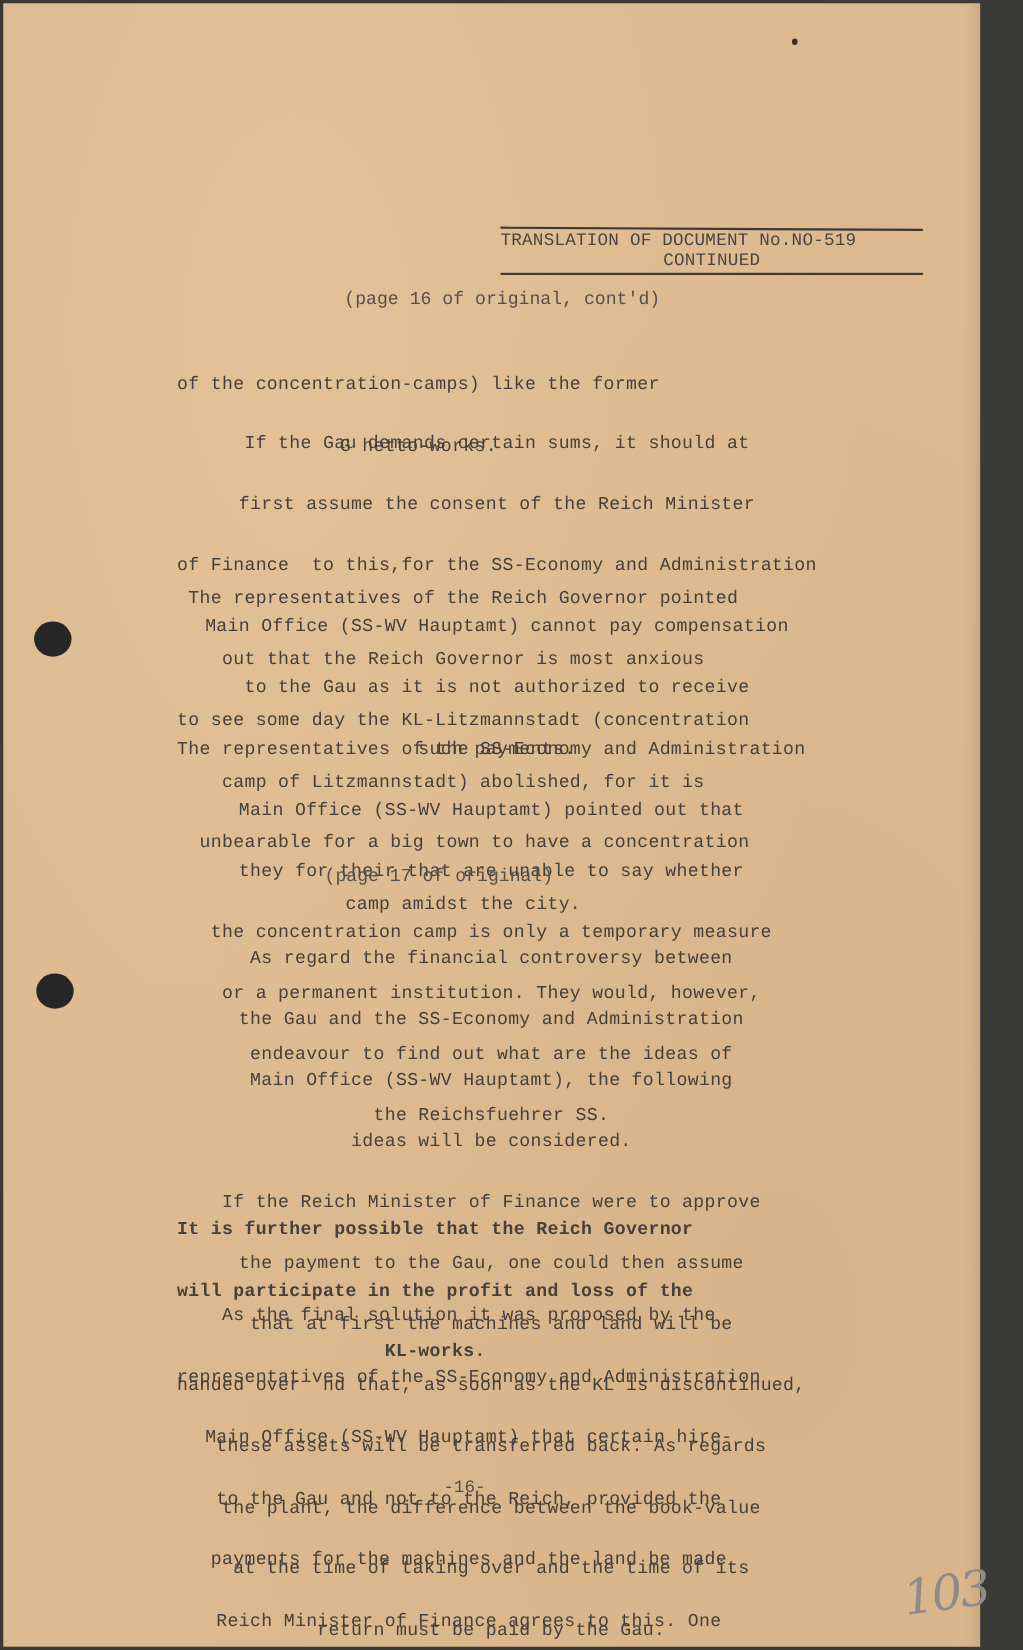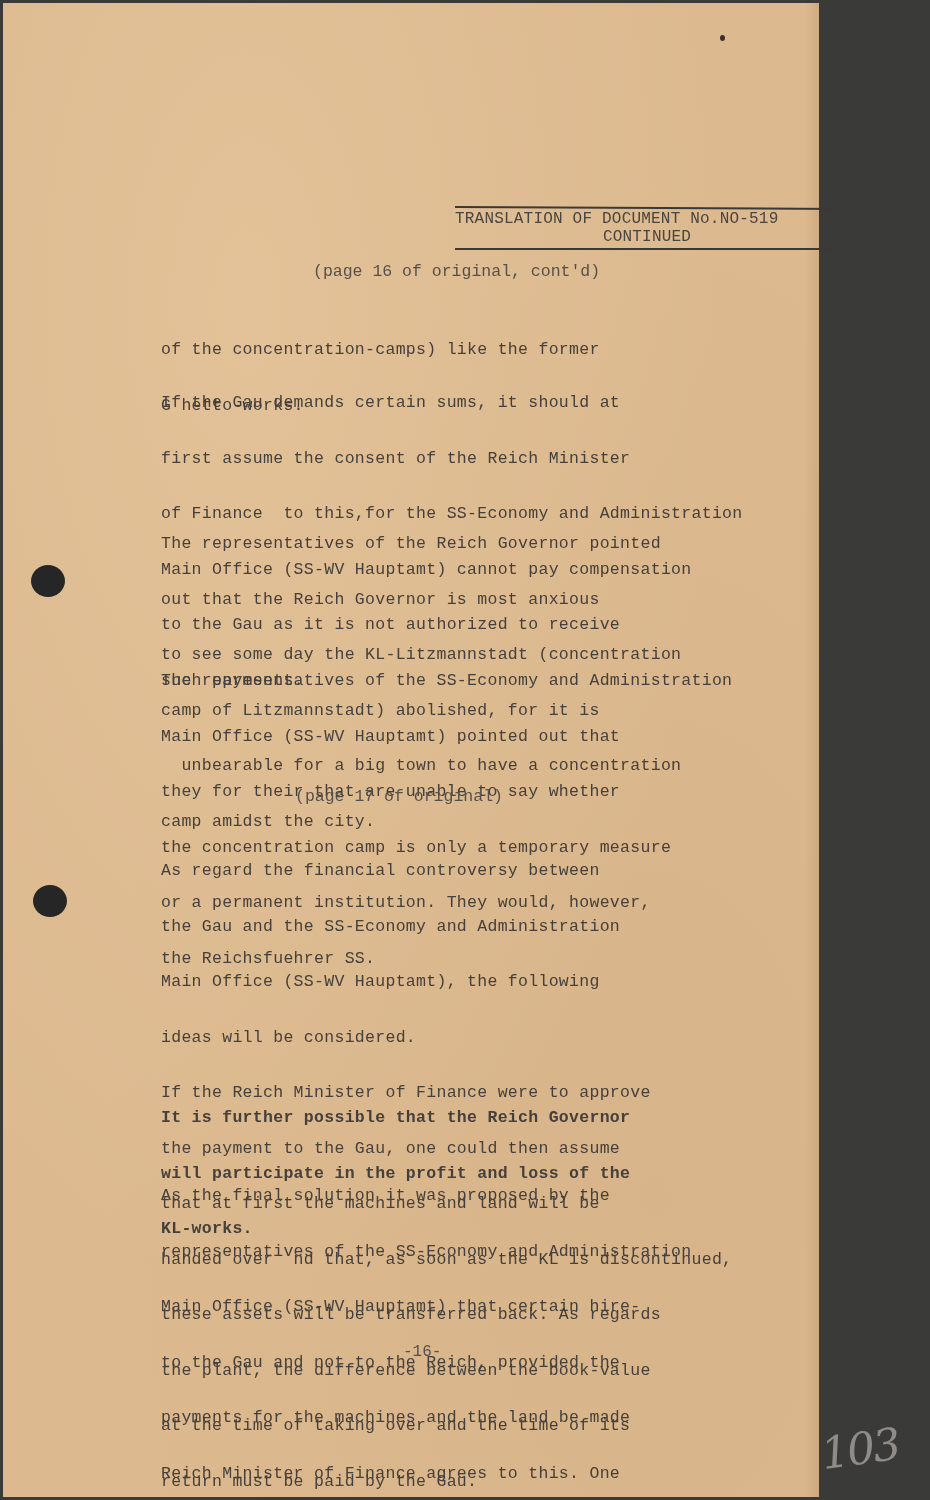--- a/index.html
+++ b/index.html
@@ -3,21 +3,21 @@
   <meta charset="utf-8">
   <style>
     html, body { margin: 0; padding: 0; }
     body {
       width: 930px; height: 1500px; overflow: hidden;
       background: #3a3a38;
       position: relative;
       font-family: "Liberation Mono", "DejaVu Sans Mono", monospace;
     }
     .paper {
-      position: absolute; left: 3px; top: 3px; width: 816px; height: 1494px;
+      position: absolute; left: 3px; top: 3px; width: 888px; height: 1494px;
       background: #dcb98f;
       background-image:
         radial-gradient(ellipse at 30% 20%, rgba(240,210,170,0.35), rgba(0,0,0,0) 60%),
         radial-gradient(ellipse at 80% 80%, rgba(200,165,120,0.25), rgba(0,0,0,0) 60%);
     }
     .edge-right { position:absolute; right:0; top:0; width:14px; height:100%; background: linear-gradient(90deg, rgba(0,0,0,0), rgba(170,130,90,0.25)); }
     .header-block {
       position: absolute; left: 452px; top: 204px; width: 384px;
       font-size: 16px; color: #4a4540; text-align: center; letter-spacing: 0.2px;
     }
@@ -26,21 +26,21 @@
     .header-block .rule.bottom { margin-top: 2px; }
     .header-line1 { text-align: left; white-space: pre; line-height: 18px; }
     .header-line2 { line-height: 18px; }
     .page-ref {
       position: absolute; font-size: 16.5px; color: #56504a; white-space: pre;
     }
     .para {
       position: absolute; left: 158px; font-size: 16.5px; line-height: 18.5px;
       color: #45403b; white-space: pre; letter-spacing: 0.3px;
     }
-    .para .l { display: block; }
+    .para .l { display: block; text-align: center; }
     .footer-num { position: absolute; left: 400px; top: 1340px; font-size: 16px; color: #56504a; }
     .handwritten {
       position: absolute; left: 818px; top: 1420px; font-size: 44px; color: #8f8c88;
       font-family: "DejaVu Serif", serif; font-style: italic; transform: rotate(-8deg); letter-spacing: -2px;
     }
     .hole { position: absolute; background: #262626; border-radius: 50%; }
     .speck { position: absolute; background: #3b3028; border-radius: 50%; }
   </style>
 </head>
 <body>
@@ -81,20 +81,21 @@
     <span class="l">  unbearable for a big town to have a concentration</span>
     <span class="l">camp amidst the city.</span>
   </div>
 
   <div class="para" style="top:632px;">
     <span class="l">The representatives of the SS-Economy and Administration</span>
     <span class="l">Main Office (SS-WV Hauptamt) pointed out that</span>
     <span class="l">they for their that are unable to say whether</span>
     <span class="l">the concentration camp is only a temporary measure</span>
     <span class="l">or a permanent institution. They would, however,</span>
+    <span class="l">endeavour to find out what are the ideas of</span>
     <span class="l">the Reichsfuehrer SS.</span>
   </div>
 
   <div class="page-ref" style="left:292px;top:784px;">(page 17 of original)</div>
 
   <div class="para" style="top:822px;">
     <span class="l">As regard the financial controversy between</span>
     <span class="l">the Gau and the SS-Economy and Administration</span>
     <span class="l">Main Office (SS-WV Hauptamt), the following</span>
     <span class="l">ideas will be considered.</span>

